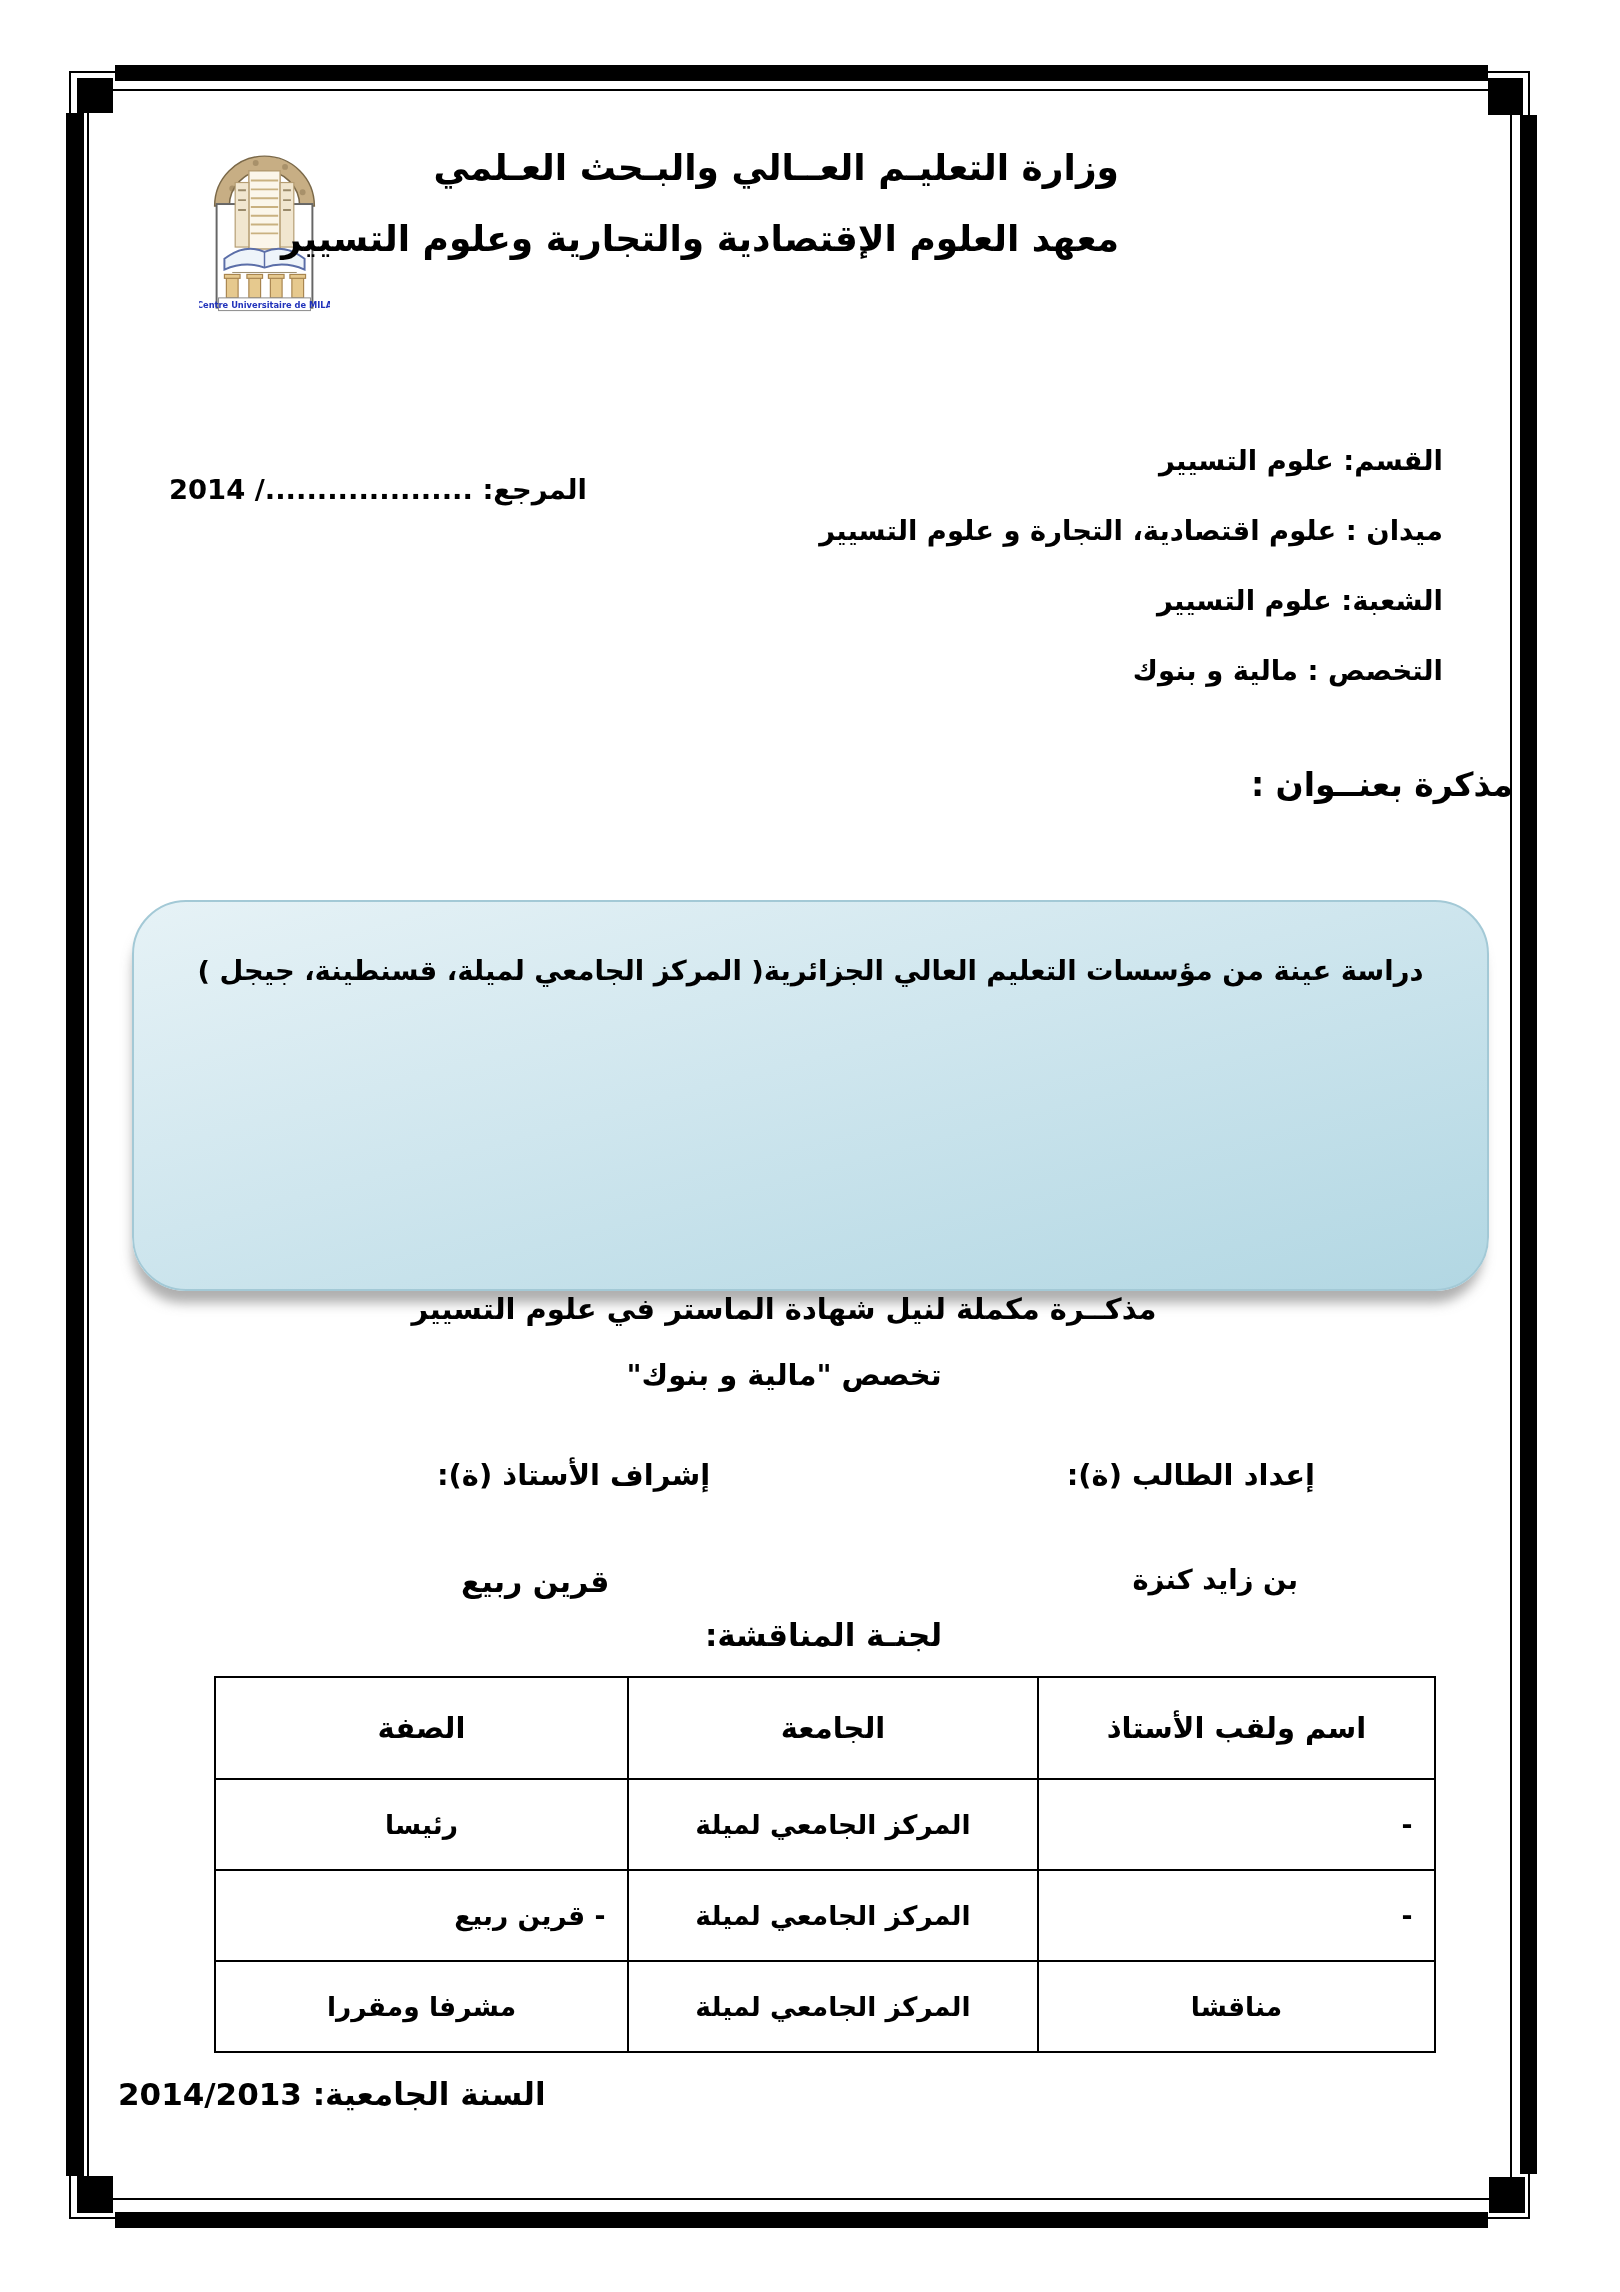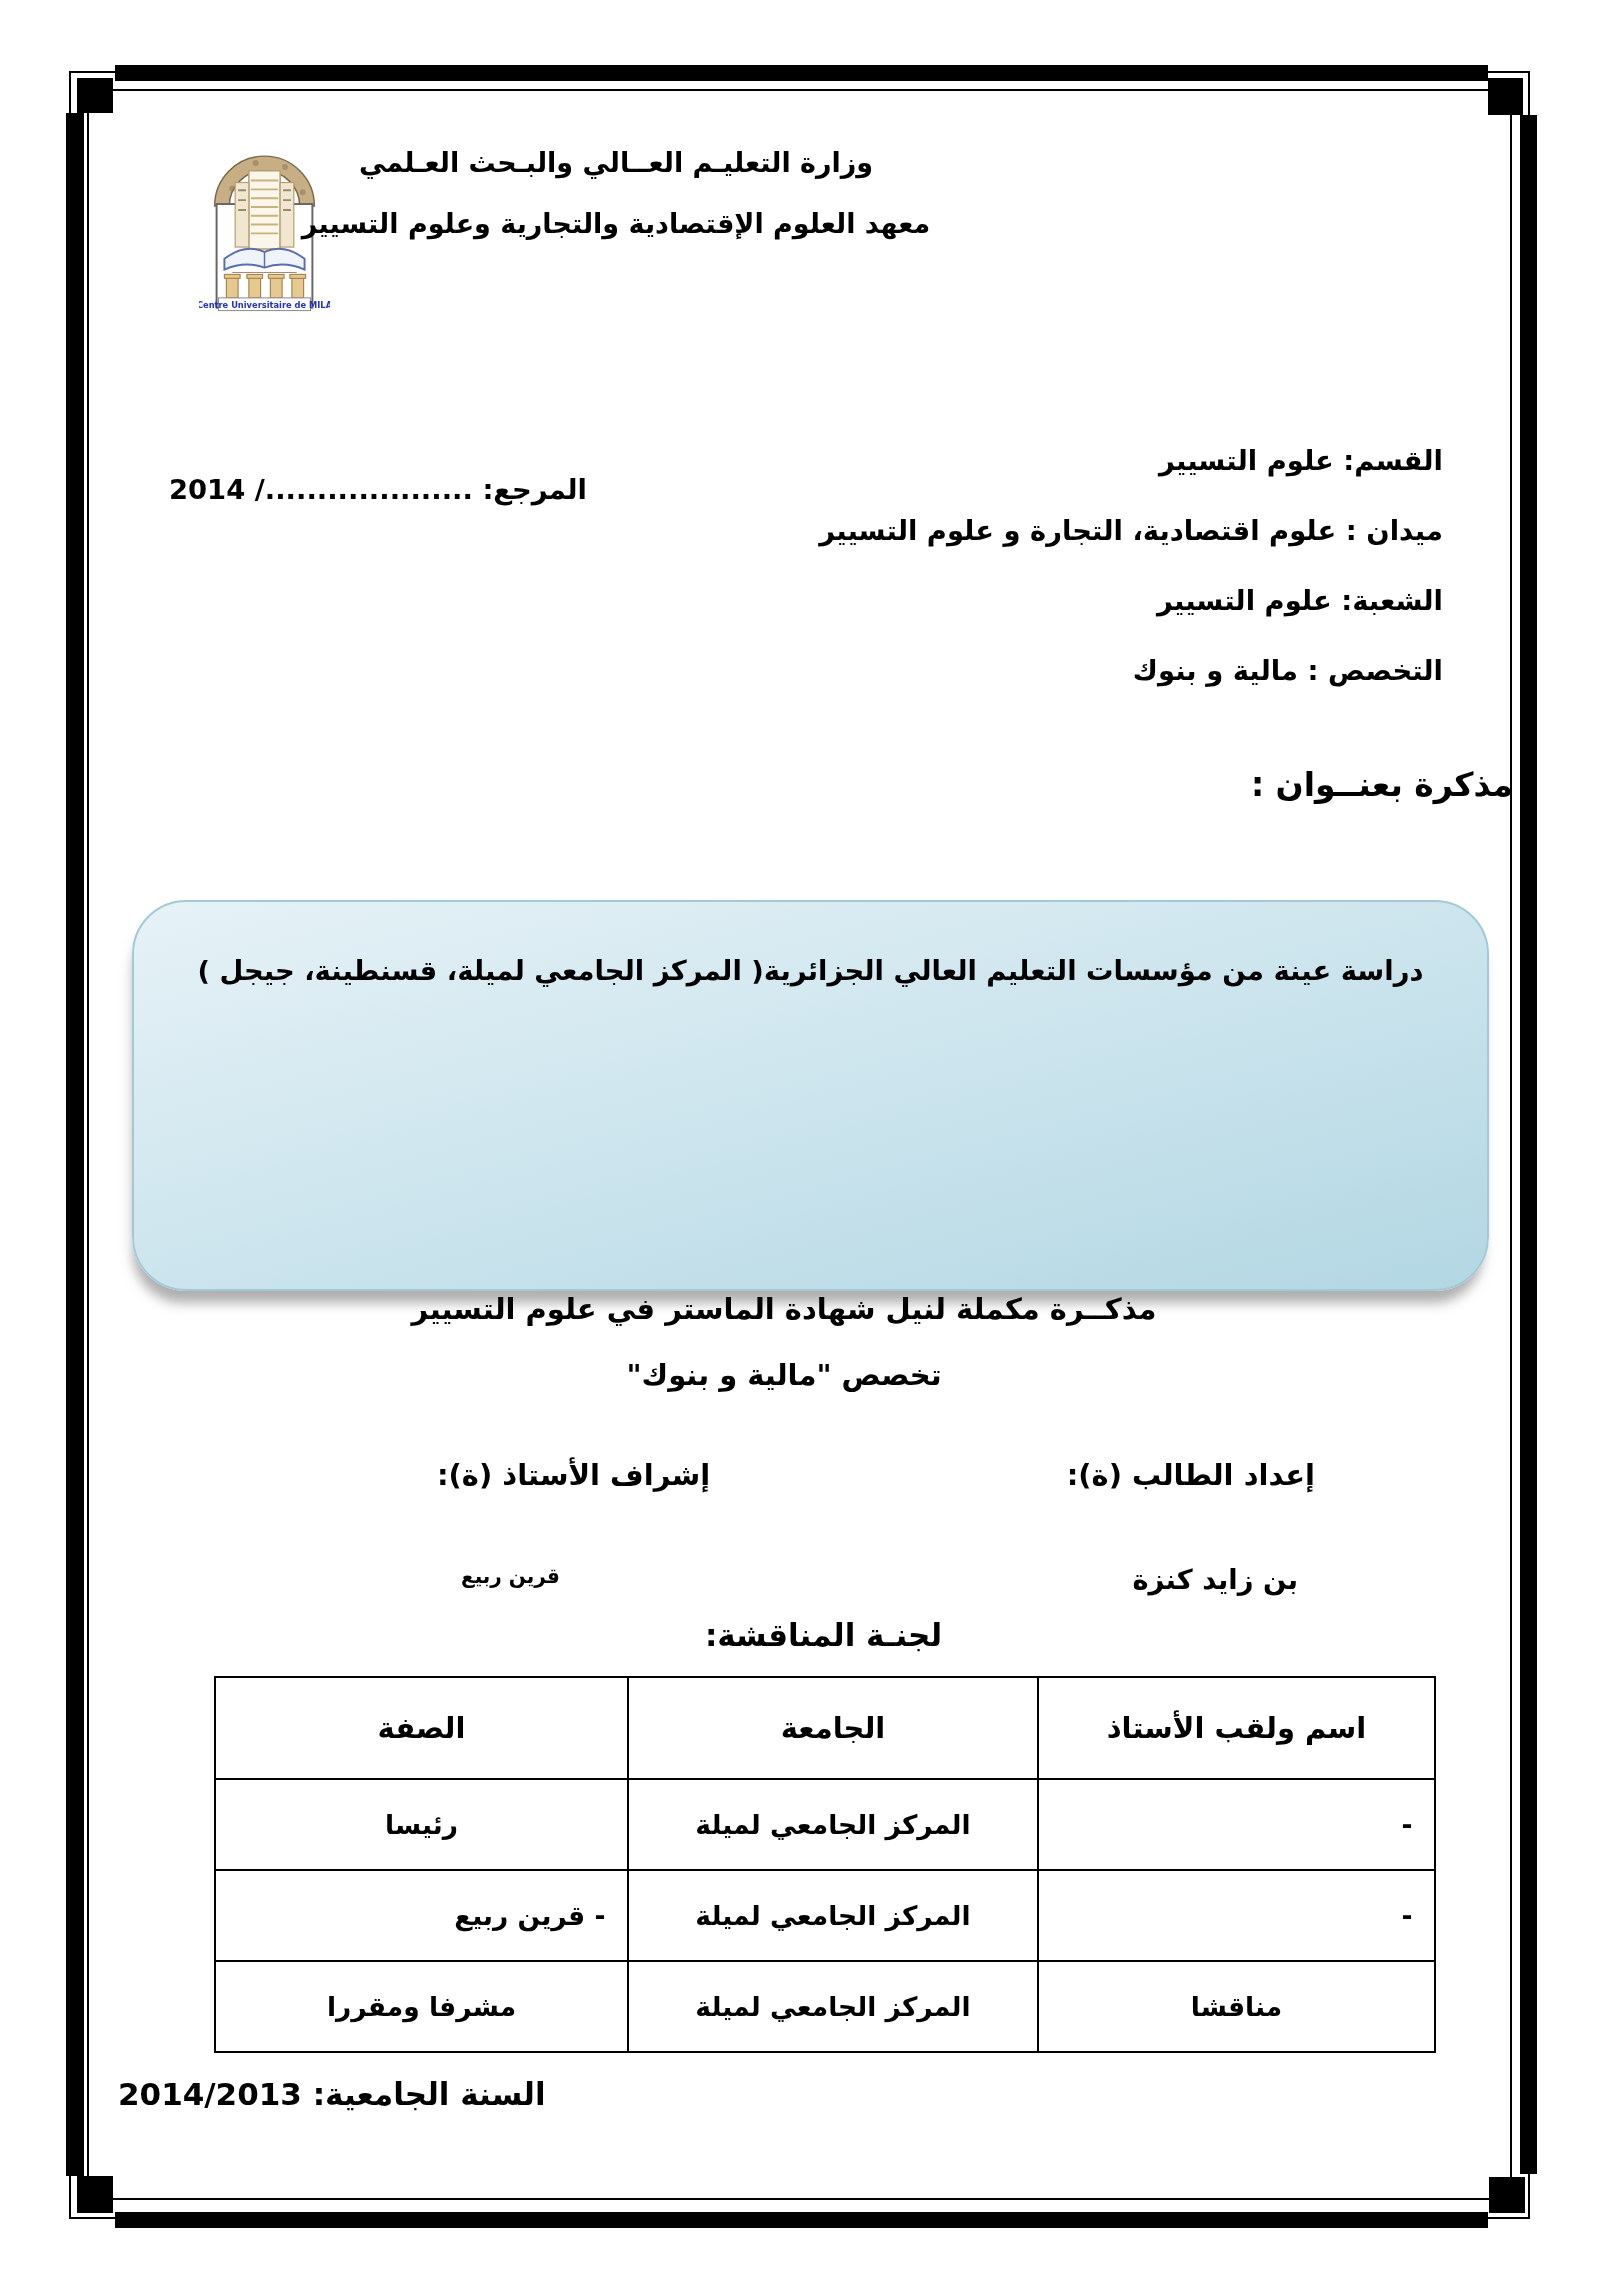--- a/index.html
+++ b/index.html
@@ -17,21 +17,21 @@
   .corner-tl{left:77px; top:78px; width:36px; height:35px;}
   .corner-tr{left:1488px; top:78px; width:35px; height:37px;}
   .corner-br{left:1489px; top:2177px; width:36px; height:36px;}
   .corner-bl{left:77px; top:2176px; width:36px; height:37px;}
   .thin{position:absolute; border:2px solid #000;}
   .thin-outer{left:69px; top:71px; width:1457px; height:2144px;}
   .thin-inner{left:87px; top:89px; width:1421px; height:2107px;}
 
   
   .logo{position:absolute; left:199px; top:141px; width:131px; height:173px;}
-  .header-text{position:absolute; left:126px; top:147px; width:980px; text-align:center; font-size:27px; direction:rtl;}
+  .header-text{position:absolute; left:139px; top:147px; width:980px; text-align:right; font-size:36px; direction:rtl;}
   .header-text .h-line{margin-bottom:30px; white-space:nowrap;}
 
   
   .info-block{position:absolute; right:177px; top:435px; text-align:right; font-size:27.4px; direction:rtl;}
   .info-block .i-line{height:70px; line-height:51px; white-space:nowrap;}
   .reference{position:absolute; left:169px; top:474px; font-size:27.4px; direction:rtl; white-space:nowrap;}
 
   
   .memo-label{position:absolute; left:88px; top:765px; width:1382px; text-align:right; font-size:33px; direction:rtl;padding-left:43px;}
   .title-box{
@@ -43,21 +43,21 @@
   }
   .box-title{margin-top:98px; font-size:41px; white-space:nowrap;}
   .box-subtitle{margin-top:53px; font-size:27.4px; white-space:nowrap;}
   .degree-line{position:absolute; left:93px; top:1292px; width:1382px; text-align:center; font-size:29px; direction:rtl;}
   .spec-line{position:absolute; left:93px; top:1358px; width:1382px; text-align:center; font-size:29px; direction:rtl;}
 
   
   .student-label{position:absolute; right:305px; top:1458px; font-size:29px; direction:rtl; white-space:nowrap;}
   .supervisor-label{position:absolute; left:437px; top:1458px; font-size:29px; direction:rtl; white-space:nowrap;}
   .student-name{position:absolute; right:322px; top:1564px; font-size:27.4px; direction:rtl; white-space:nowrap;}
-  .supervisor-name{position:absolute; left:461px; top:1564px; font-size:20px; direction:rtl; white-space:nowrap;}
+  .supervisor-name{position:absolute; left:461px; top:1564px; font-size:30px; direction:rtl; white-space:nowrap;}
 
   
   .committee-heading{position:absolute; left:118px; top:1617px; width:1411px; text-align:center; font-size:31px; direction:rtl;}
   .committee-table{
     position:absolute; left:214px; top:1676px; width:1218px; direction:rtl;
     border:2px solid #000; display:grid;
     grid-template-columns:397px 410px 1fr;
     grid-template-rows:100px 91px 91px 91px;
     font-size:27.4px;
   }

